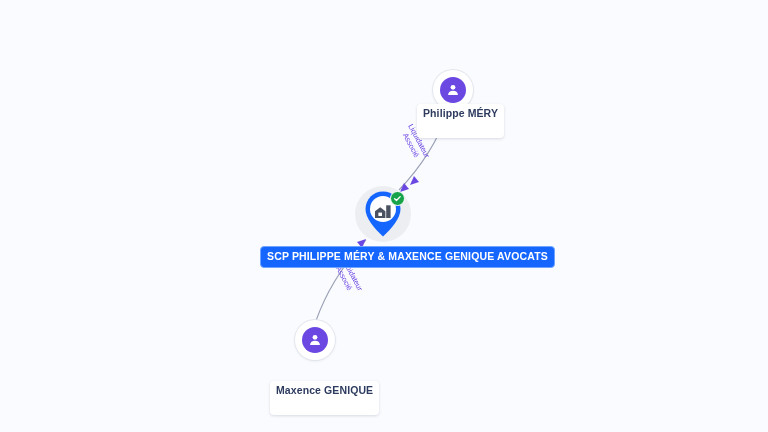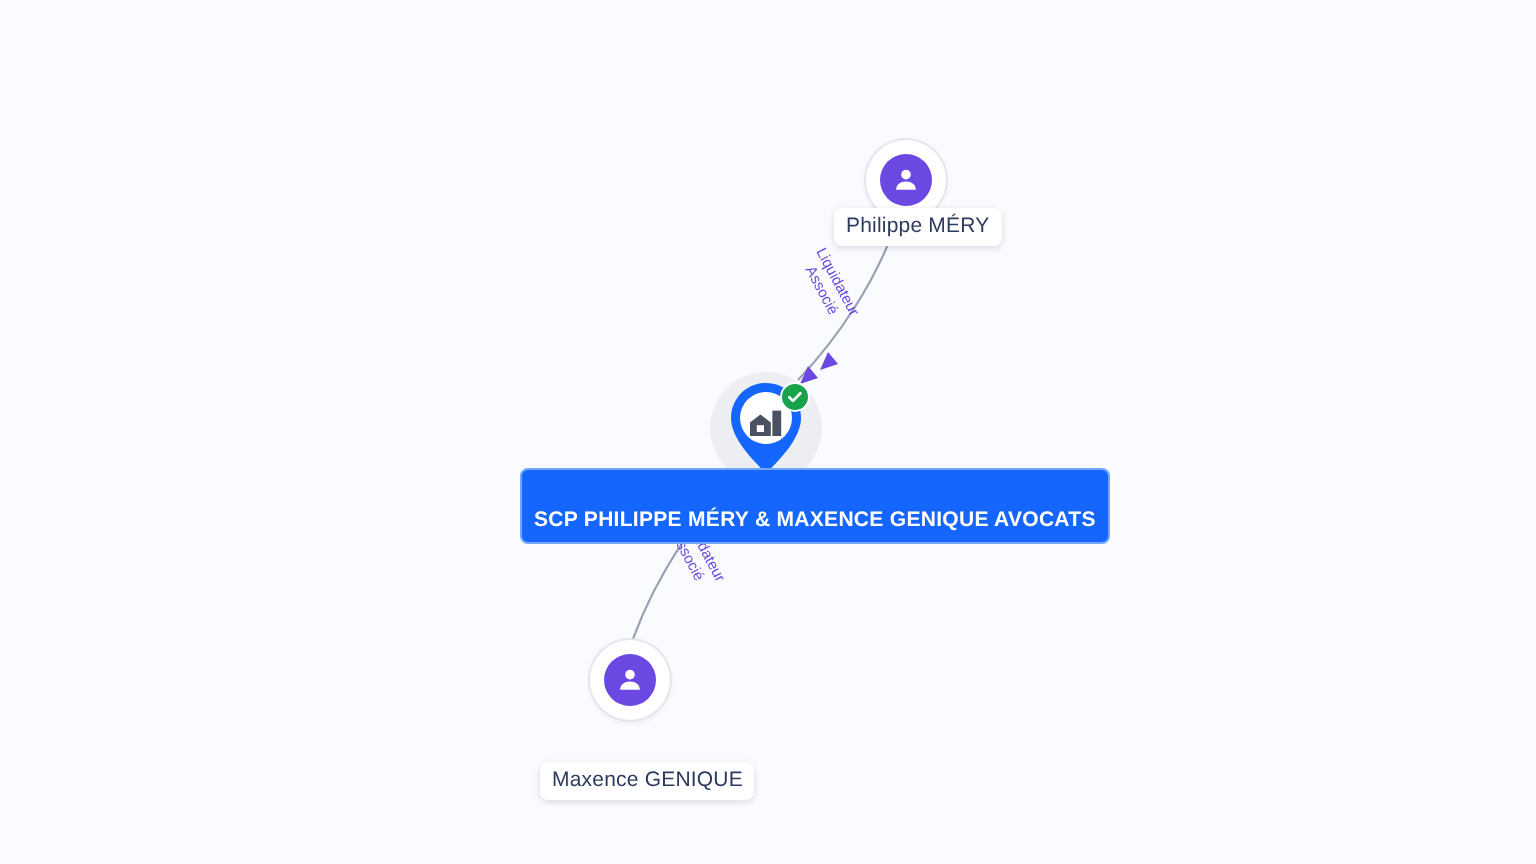--- a/index.html
+++ b/index.html
@@ -52,25 +52,26 @@
     justify-content: center;
   }
   .person-disc svg { display: block; }
 
   .node-label {
     position: absolute;
     background: #ffffff;
     color: #2d3b5e;
     font-size: 10.5px;
     line-height: 1;
-    padding: 4px 6px 4px 6px;
+    padding: 4px 6px 19px 6px;
     border-radius: 4px;
     white-space: nowrap;
     box-shadow: 0 1px 3px rgba(40,50,90,.16);
     letter-spacing: .1px;
+    font-weight: bold;
   }
 
   
   .company-node {
     position: absolute;
     width: 56px;
     height: 56px;
   }
   .company-halo {
     position: absolute;
@@ -106,25 +107,26 @@
   .verified-badge svg { display: block; }
 
   .company-label {
     position: absolute;
     background: #1565ff;
     border: 1px solid #6fa5ff;
     color: #ffffff;
     font-size: 10.5px;
     line-height: 1;
     font-weight: 700;
-    padding: 20px 6px 5px 6px;
+    padding: 4px 6px 5px 6px;
     border-radius: 4px;
     white-space: nowrap;
     letter-spacing: .15px;
     box-sizing: border-box;
+    margin-top: 12px;
   }
 
   
   .edge-label {
     position: absolute;
     color: #6c48e3;
     font-size: 7.5px;
     line-height: 9px;
     white-space: nowrap;
     text-align: center;

